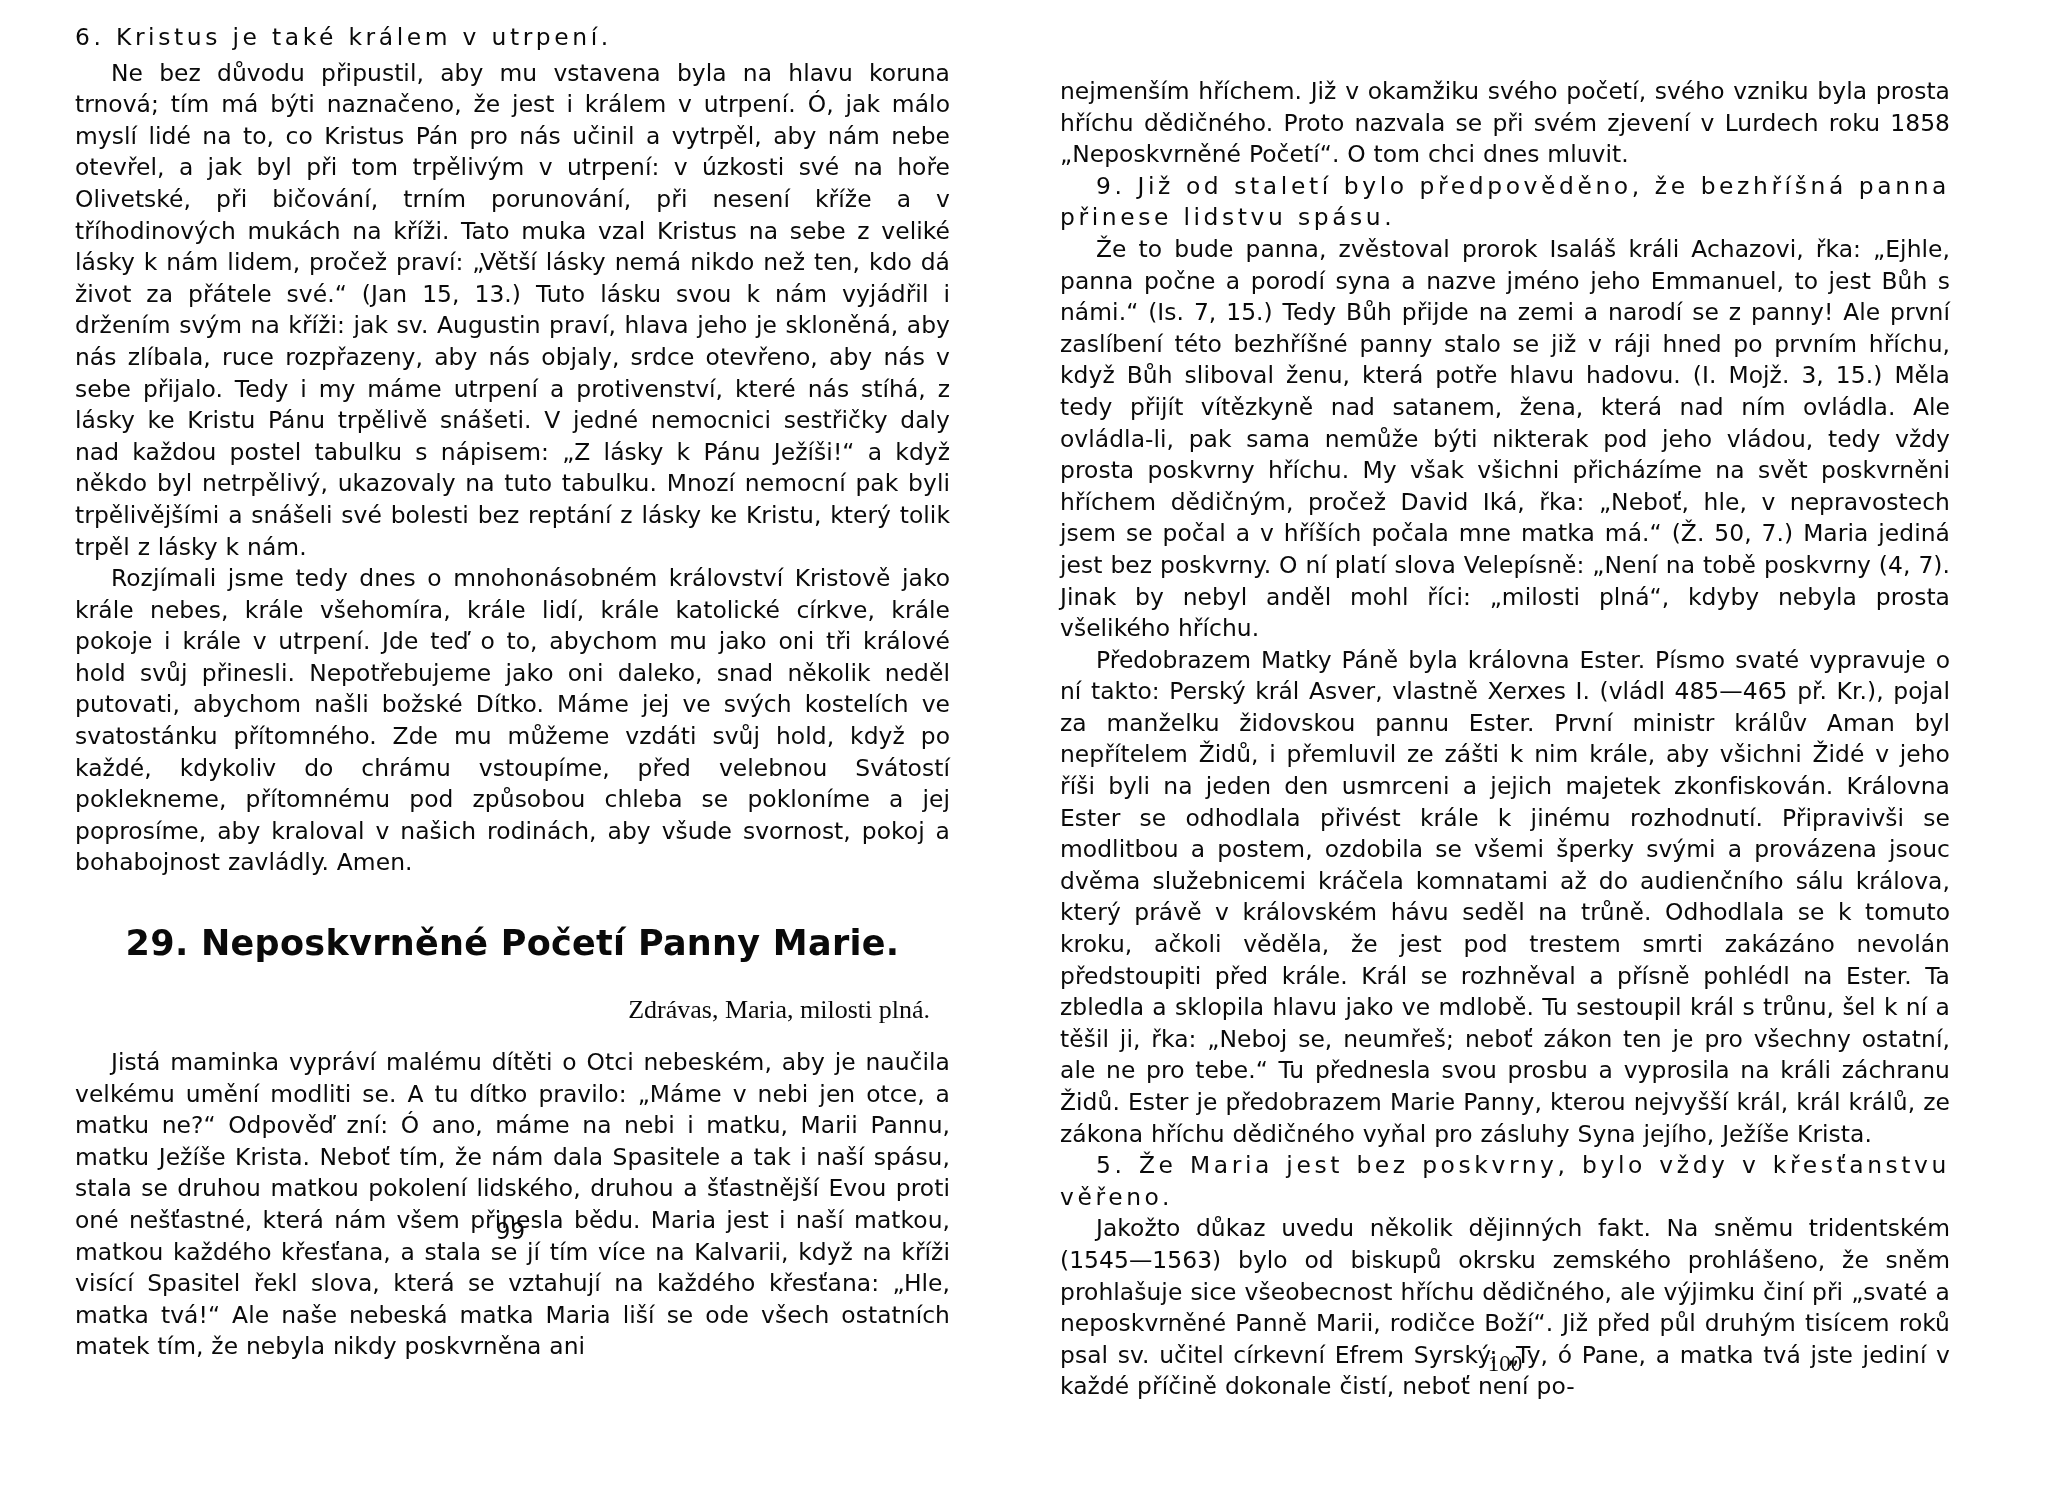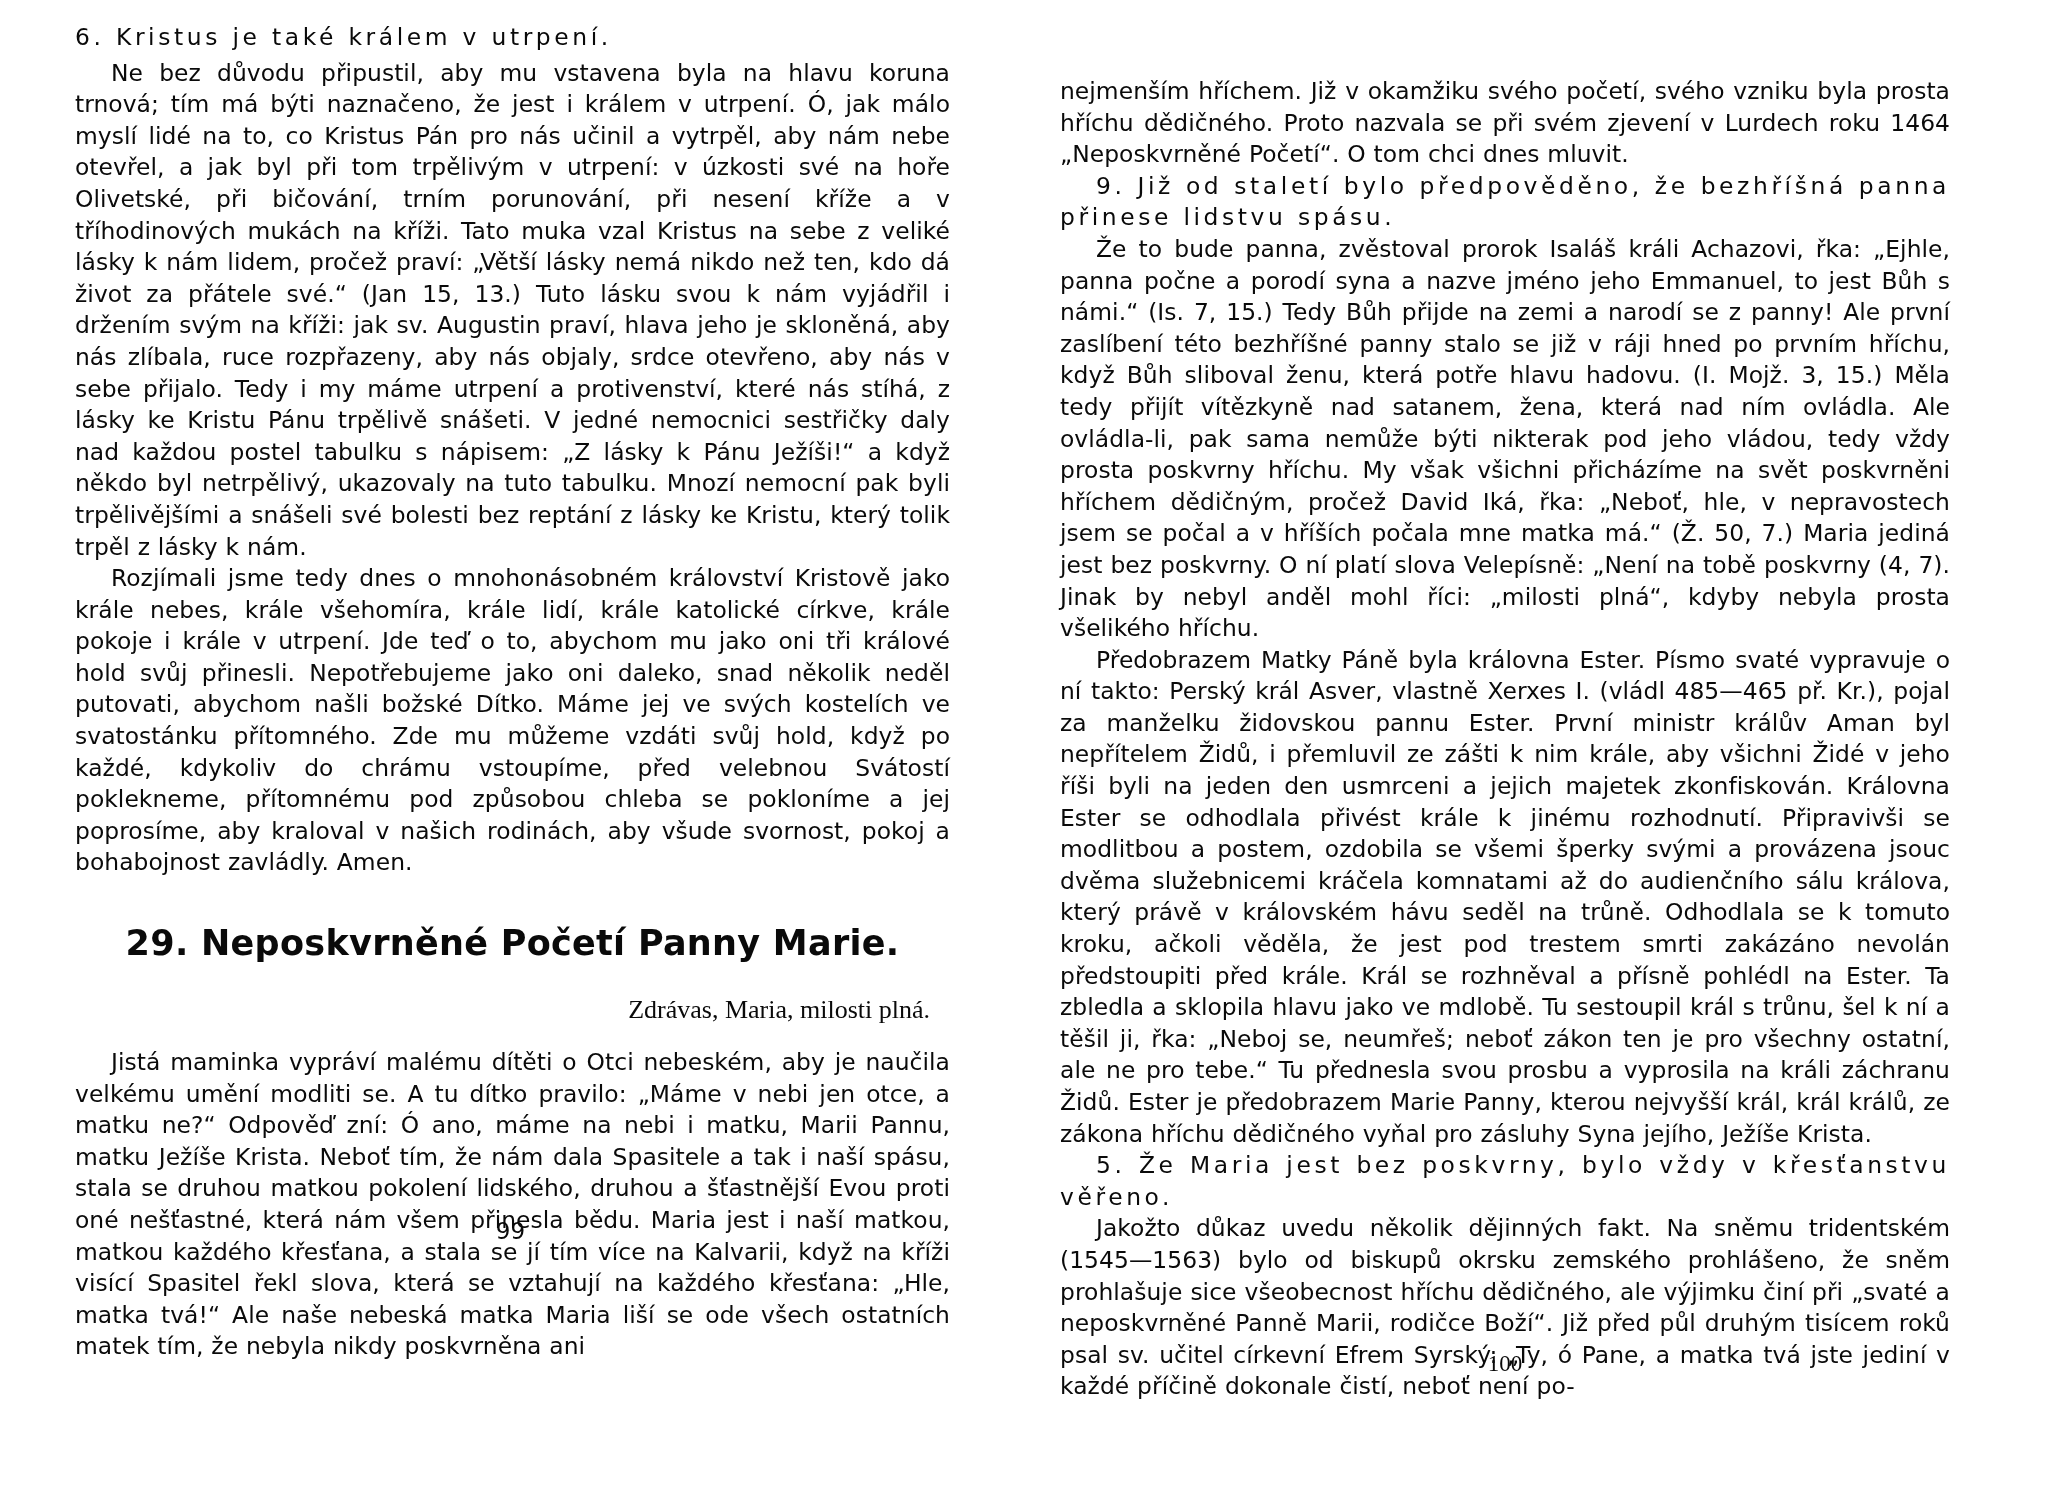--- a/index.html
+++ b/index.html
@@ -113,21 +113,21 @@
 
       <p class="indent">Jistá maminka vypráví malému dítěti o Otci nebeském, aby je naučila velkému umění modliti se. A tu dítko pravilo: „Máme v nebi jen otce, a matku ne?“ Odpověď zní: Ó ano, máme na nebi i matku, Marii Pannu, matku Ježíše Krista. Neboť tím, že nám dala Spasitele a tak i naší spásu, stala se druhou matkou pokolení lidského, druhou a šťastnější Evou proti oné nešťastné, která nám všem přinesla bědu. Maria jest i naší matkou, matkou každého křesťana, a stala se jí tím více na Kalvarii, když na kříži visící Spasitel řekl slova, která se vztahují na každého křesťana: „Hle, matka tvá!“ Ale naše nebeská matka Maria liší se ode všech ostatních matek tím, že nebyla nikdy poskvrněna ani</p>
 
       <div class="folio folio-left">99</div>
     </div>
   </div>
 
   <div class="page page-right">
     <div class="col-inner">
 
-      <p class="noindent" style="margin-top:54px;">nejmenším hříchem. Již v okamžiku svého početí, svého vzniku byla prosta hříchu dědičného. Proto nazvala se při svém zjevení v Lurdech roku 1464 „Neposkvrněné Početí“. O tom chci dnes mluvit.</p>
+      <p class="noindent" style="margin-top:54px;">nejmenším hříchem. Již v okamžiku svého početí, svého vzniku byla prosta hříchu dědičného. Proto nazvala se při svém zjevení v Lurdech roku 1858 „Neposkvrněné Početí“. O tom chci dnes mluvit.</p>
 
       <p class="indent spaced">9. Již od staletí bylo předpověděno, že bezhříšná panna přinese lidstvu spásu.</p>
 
       <p class="indent">Že to bude panna, zvěstoval prorok Isaláš králi Achazovi, řka: „Ejhle, panna počne a porodí syna a nazve jméno jeho Emmanuel, to jest Bůh s námi.“ (Is. 7, 15.) Tedy Bůh přijde na zemi a narodí se z panny! Ale první zaslíbení této bezhříšné panny stalo se již v ráji hned po prvním hříchu, když Bůh sliboval ženu, která potře hlavu hadovu. (I. Mojž. 3, 15.) Měla tedy přijít vítězkyně nad satanem, žena, která nad ním ovládla. Ale ovládla-li, pak sama nemůže býti nikterak pod jeho vládou, tedy vždy prosta poskvrny hříchu. My však všichni přicházíme na svět poskvrněni hříchem dědičným, pročež David Iká, řka: „Neboť, hle, v nepravostech jsem se počal a v hříších počala mne matka má.“ (Ž. 50, 7.) Maria jediná jest bez poskvrny. O ní platí slova Velepísně: „Není na tobě poskvrny (4, 7). Jinak by nebyl anděl mohl říci: „milosti plná“, kdyby nebyla prosta všelikého hříchu.</p>
 
       <p class="indent">Předobrazem Matky Páně byla královna Ester. Písmo svaté vypravuje o ní takto: Perský král Asver, vlastně Xerxes I. (vládl 485—465 př. Kr.), pojal za manželku židovskou pannu Ester. První ministr králův Aman byl nepřítelem Židů, i přemluvil ze zášti k nim krále, aby všichni Židé v jeho říši byli na jeden den usmrceni a jejich majetek zkonfiskován. Královna Ester se odhodlala přivést krále k jinému rozhodnutí. Připravivši se modlitbou a postem, ozdobila se všemi šperky svými a provázena jsouc dvěma služebnicemi kráčela komnatami až do audienčního sálu králova, který právě v královském hávu seděl na trůně. Odhodlala se k tomuto kroku, ačkoli věděla, že jest pod trestem smrti zakázáno nevolán předstoupiti před krále. Král se rozhněval a přísně pohlédl na Ester. Ta zbledla a sklopila hlavu jako ve mdlobě. Tu sestoupil král s trůnu, šel k ní a těšil ji, řka: „Neboj se, neumřeš; neboť zákon ten je pro všechny ostatní, ale ne pro tebe.“ Tu přednesla svou prosbu a vyprosila na králi záchranu Židů. Ester je předobrazem Marie Panny, kterou nejvyšší král, král králů, ze zákona hříchu dědičného vyňal pro zásluhy Syna jejího, Ježíše Krista.</p>
 
       <p class="indent spaced">5. Že Maria jest bez poskvrny, bylo vždy v křesťanstvu věřeno.</p>
 
       <p class="indent">Jakožto důkaz uvedu několik dějinných fakt. Na sněmu tridentském (1545—1563) bylo od biskupů okrsku zemského prohlášeno, že sněm prohlašuje sice všeobecnost hříchu dědičného, ale výjimku činí při „svaté a neposkvrněné Panně Marii, rodičce Boží“. Již před půl druhým tisícem roků psal sv. učitel církevní Efrem Syrský: „Ty, ó Pane, a matka tvá jste jediní v každé příčině dokonale čistí, neboť není po-</p>

